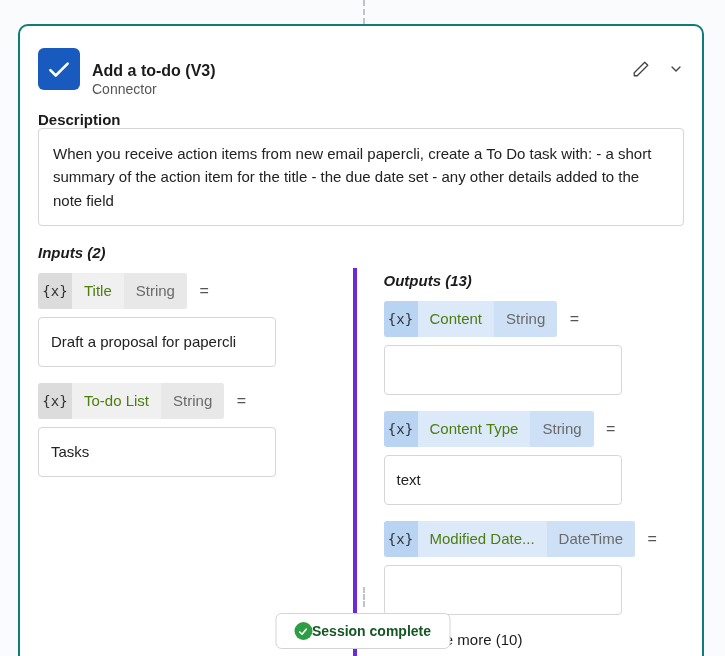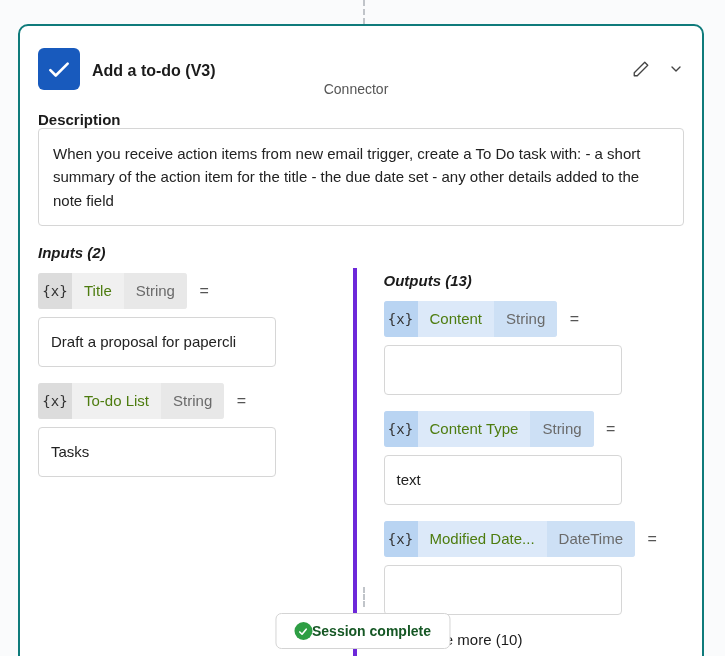--- a/index.html
+++ b/index.html
@@ -41,21 +41,21 @@
       background: #185abd;
       border-radius: 6px;
       display: flex;
       align-items: center;
       justify-content: center;
       flex-shrink: 0;
     }
     .app-icon svg { width: 26px; height: 26px; }
     .header-text { flex: 1; }
     .header-title { font-size: 16px; font-weight: 600; color: #1b1b1b; margin-top: 22px; }
-    .header-subtitle { font-size: 14px; color: #555; margin-top: 1px; text-align: center; }
+    .header-subtitle { font-size: 14px; color: #555; margin-top: 1px; }
     .header-actions { display: flex; align-items: center; gap: 18px; }
     .icon-btn { cursor: pointer; display: flex; align-items: center; justify-content: center; color: #444; }
     .section-label { font-size: 15px; font-weight: 600; color: #1b1b1b; }
     .description-box {
       border: 1px solid #d6d6d6;
       border-radius: 4px;
       padding: 13px 14px;
       font-size: 15px;
       color: #222;
       line-height: 1.55;
@@ -168,21 +168,21 @@
       </div>
       <div class="icon-btn">
         <svg width="16" height="16" viewBox="0 0 24 24" fill="none" stroke="currentColor" stroke-width="2" stroke-linecap="round" stroke-linejoin="round">
           <polyline points="6 9 12 15 18 9"></polyline>
         </svg>
       </div>
     </div>
   </div>
 
   <div class="section-label">Description</div>
-  <div class="description-box">When you receive action items from new email trigger, create a To Do task with: - a short summary of the action item for the title - the due date set - any other details added to the note field</div>
+  <div class="description-box">When you receive action items from new email papercli, create a To Do task with: - a short summary of the action item for the title - the due date set - any other details added to the note field</div>
 
   <div class="io-row">
     <div class="io-col inputs">
       <div class="io-heading">Inputs (2)</div>
 
       <div class="param-block">
         <span class="param-tag grey">
           <span class="tag-token">{x}</span>
           <span class="tag-name">Title</span>
           <span class="tag-type">String</span>

